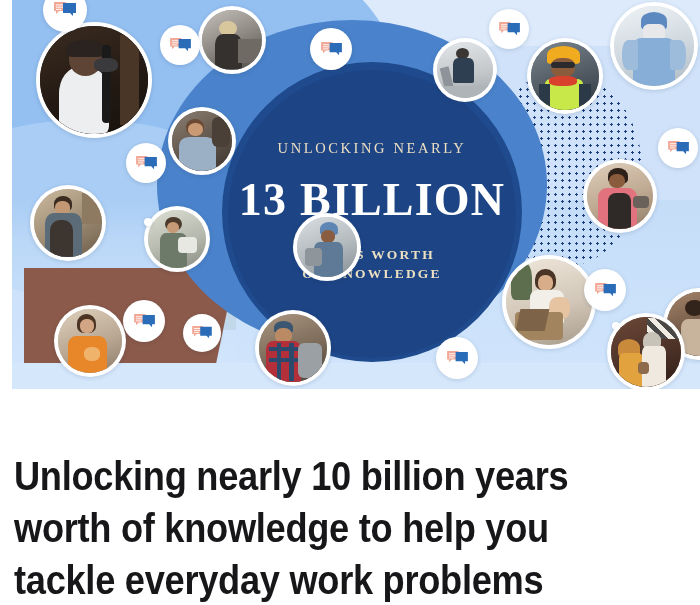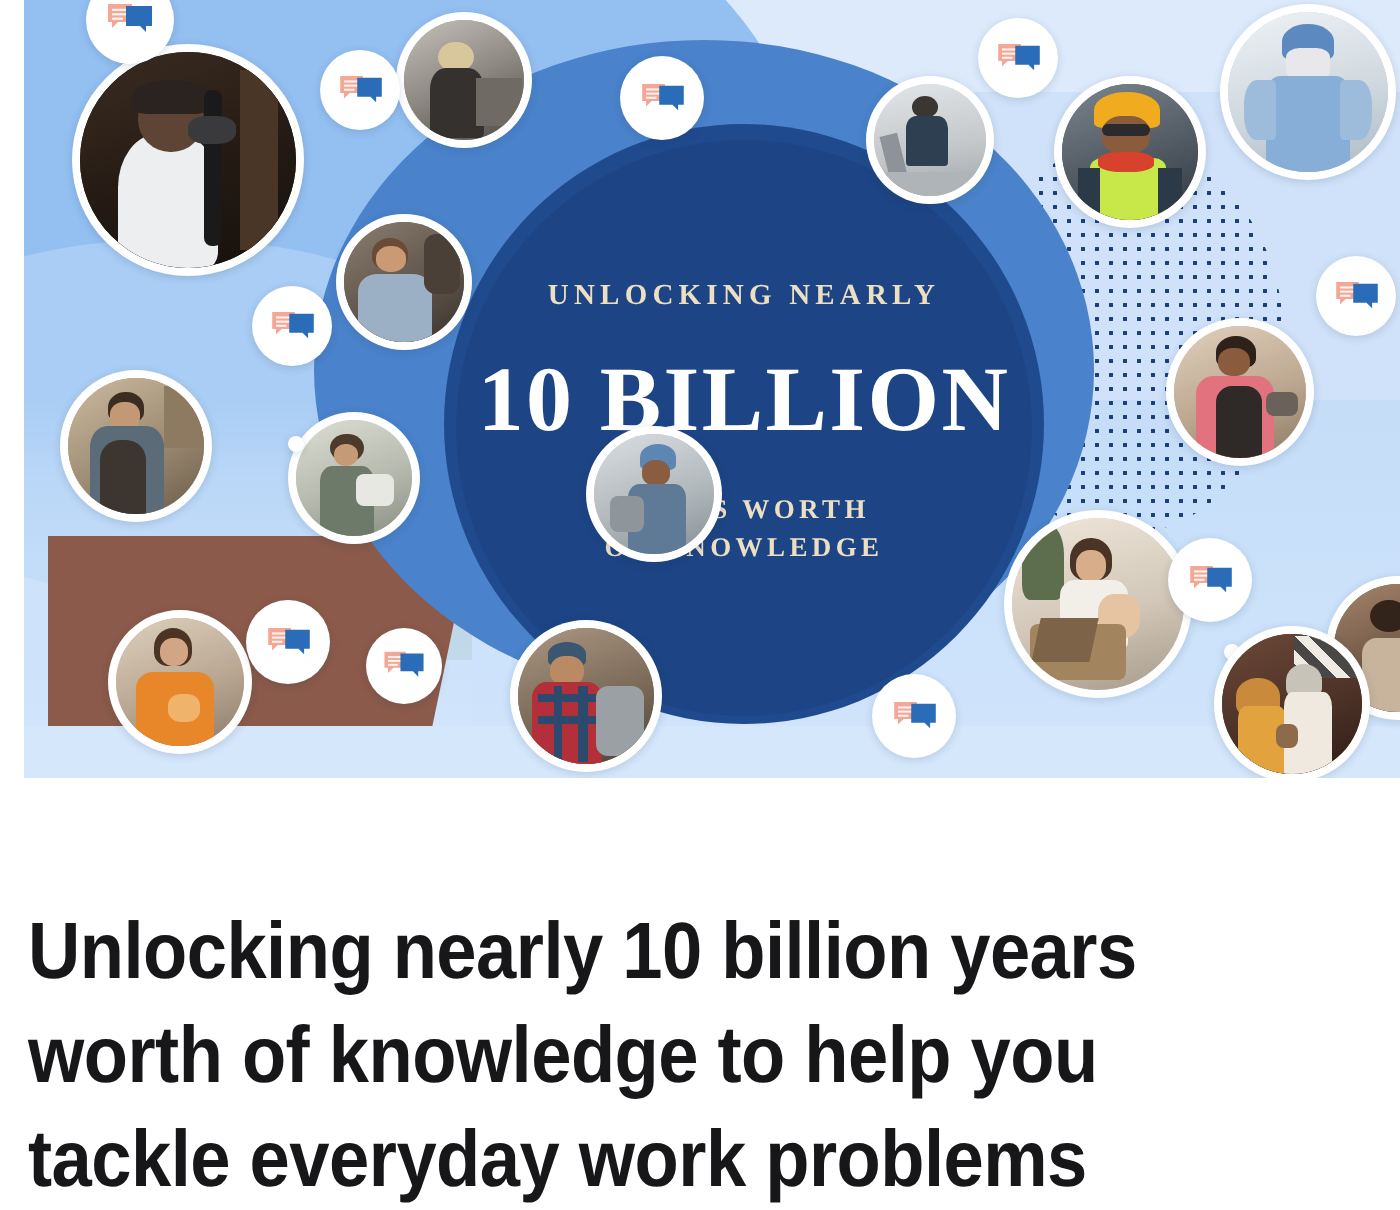--- a/index.html
+++ b/index.html
@@ -95,21 +95,21 @@
   }
 
   
   .hero-text{
     position:absolute;left:210px;top:62px;width:300px;height:300px;
     display:flex;flex-direction:column;align-items:center;justify-content:center;
     text-align:center;
     font-family:"Liberation Serif", "DejaVu Serif", serif;
   }
   .kicker{
-    color:#ecdfc2;font-size:14.5px;font-weight:700;letter-spacing:2.6px;
+    color:#ecdfc2;font-size:14.5px;font-weight:400;letter-spacing:2.6px;
     line-height:1.2;margin-bottom:19px;white-space:nowrap;
   }
   .bignum{
     color:#ffffff;font-size:46px;font-weight:700;letter-spacing:1.2px;
     line-height:1;white-space:nowrap;margin-bottom:22px;
   }
   .subline{
     color:#ecdfc2;font-size:13.5px;font-weight:700;letter-spacing:2.2px;
     line-height:1.45;
   }
@@ -168,21 +168,21 @@
       <div class="shape-brown"></div>
       <div class="wash-bottomstrip"></div>
       <div class="dots"></div>
       <div class="circle-mid"></div>
       <div class="circle-navy"></div>
       <div class="circle-navy-shade"></div>
     </div>
 
     <div class="hero-text">
       <div class="kicker">UNLOCKING NEARLY</div>
-      <div class="bignum">10 BILLION</div>
+      <div class="bignum">13 BILLION</div>
       <div class="subline">
         <span>YEARS WORTH</span>
         <span>OF KNOWLEDGE</span>
       </div>
     </div>
 
     <div class="bubble" style="left:24px;top:22px;width:116px;height:116px;">
       <div class="ph" style="background:#2b2018;">
         <i style="left:0;top:0;width:100%;height:100%;background:linear-gradient(160deg,#3b2c21 0%,#241a13 55%,#15100c 100%);"></i>
         <i style="left:18%;top:38%;width:46%;height:62%;background:#eceef0;border-radius:40% 40% 12% 12%;"></i>

